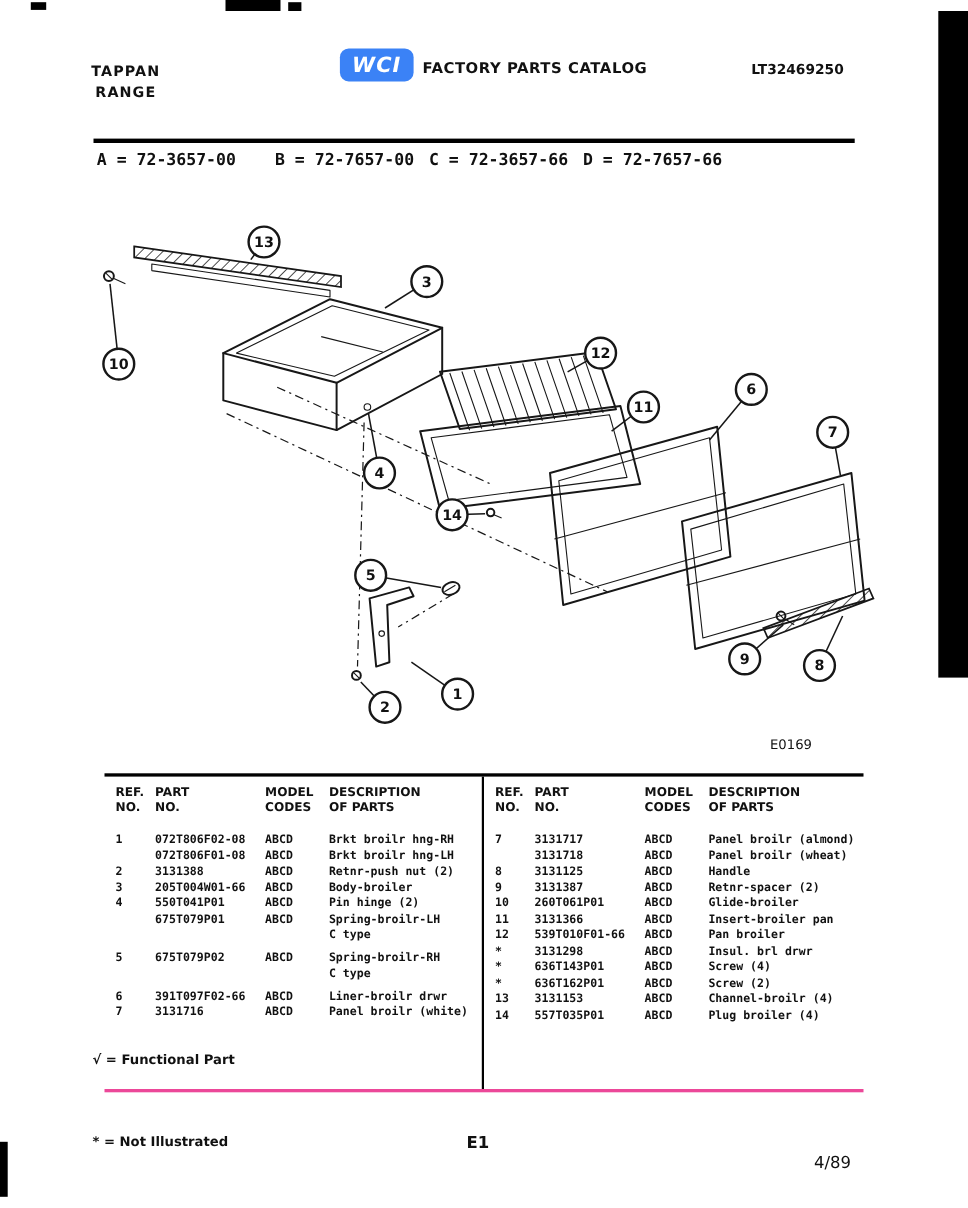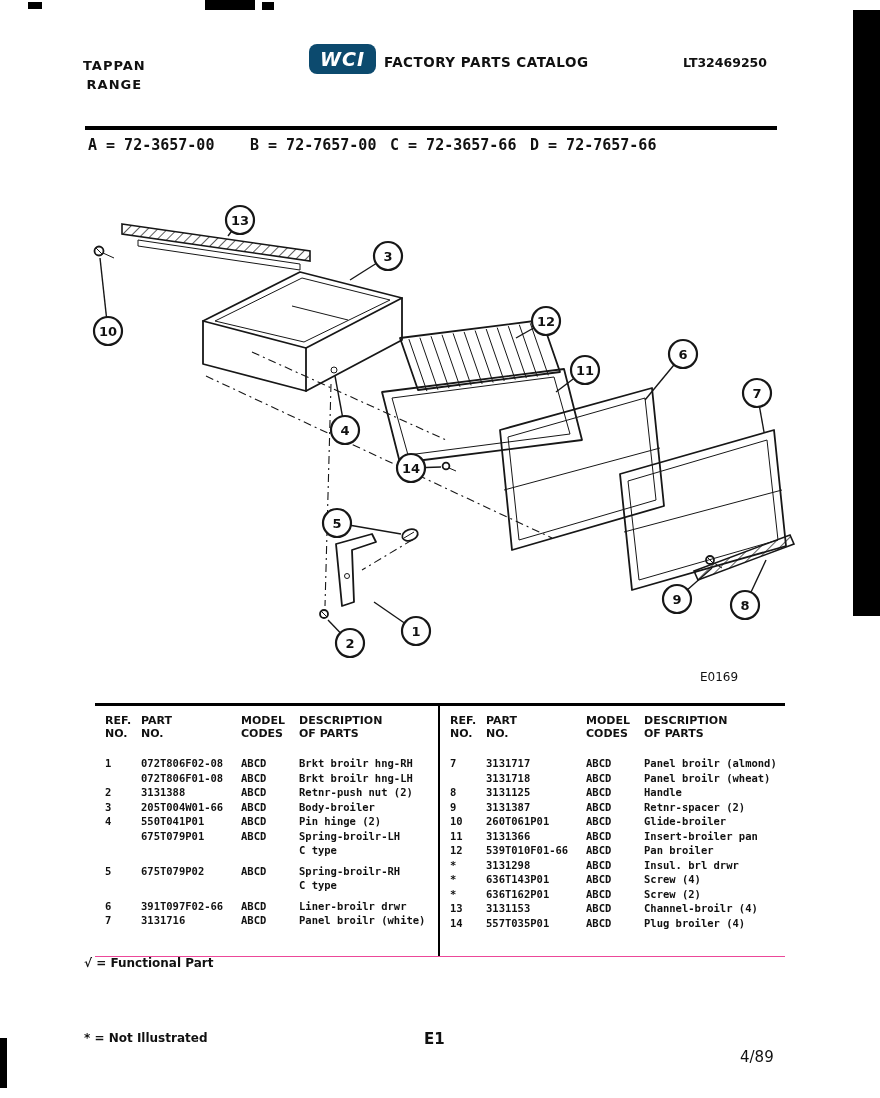--- a/index.html
+++ b/index.html
@@ -6,21 +6,21 @@
   body{
     width:880px;height:1098px;position:relative;overflow:hidden;
     background:#ffffff;color:#111;
     font-family:"DejaVu Sans",sans-serif;
   }
   .scan-mark{position:absolute;background:#000;}
 
   
   .brand{position:absolute;left:83px;top:56px;font-weight:bold;font-size:13px;
          line-height:19px;letter-spacing:1px;white-space:pre-line;text-align:center;}
-  .logo{position:absolute;left:309px;top:44px;background:#0c4a6e;color:#fff;
+  .logo{position:absolute;left:309px;top:44px;background:#3b82f6;color:#fff;
         font-style:italic;font-weight:bold;font-size:19px;padding:4px 11px;
         border-radius:8px;letter-spacing:1px;}
   .catalog-title{position:absolute;left:384px;top:54px;font-weight:bold;
         font-size:13.5px;letter-spacing:.5px;}
   .doc-number{position:absolute;left:683px;top:55px;font-weight:bold;font-size:12.5px;text-align:right;}
   .rule-top{position:absolute;left:85px;top:126px;width:692px;height:4px;background:#000;}
 
   .models{position:absolute;left:88px;top:136px;width:700px;height:16px;
           font-weight:bold;font-size:15px;font-family:"DejaVu Sans Mono",monospace;}
   .models span{position:absolute;top:0;white-space:nowrap;}
@@ -31,22 +31,22 @@
   .part{fill:none;stroke:#171717;stroke-width:1.8;stroke-linejoin:round;stroke-linecap:round;}
   .thin{fill:none;stroke:#171717;stroke-width:1px;stroke-linejoin:round;}
   .hatched{stroke:#171717;stroke-width:1.6;}
   .dash{fill:none;stroke:#171717;stroke-width:1.1;stroke-dasharray:8 4 2 4;}
   .leader{stroke:#171717;stroke-width:1.4;}
   .callout-circle{fill:#fff;stroke:#171717;stroke-width:2.2;}
   .callout-num{font-family:"DejaVu Sans",sans-serif;font-size:13px;font-weight:bold;fill:#111;}
   .diagram-code{position:absolute;left:700px;top:670px;font-weight:normal;font-size:12px;}
 
   
-  .parts-table{position:absolute;left:95px;top:703px;width:690px;height:254px;
-      border-top:3px solid #000;border-bottom:1px solid #ec4899;display:flex;box-sizing:border-box;}
+  .parts-table{position:absolute;left:95px;top:703px;width:690px;height:290px;
+      border-top:3px solid #000;border-bottom:3px solid #ec4899;display:flex;box-sizing:border-box;}
   .table-half{width:50%;box-sizing:border-box;padding:9px 4px 0 10px;}
   .table-half.left{border-right:2px solid #000;}
   .thead,.prow{display:grid;grid-template-columns:36px 100px 58px auto;}
   .thead{font-weight:bold;font-size:11px;line-height:12.5px;margin-bottom:16px;}
   .thead .cell{white-space:pre-line;}
   .prow{font-family:"DejaVu Sans Mono",monospace;font-weight:bold;font-size:10.5px;
         line-height:14.5px;}
   .prow.gap{margin-top:6px;}
   .prow .cell{white-space:pre-line;}
 

